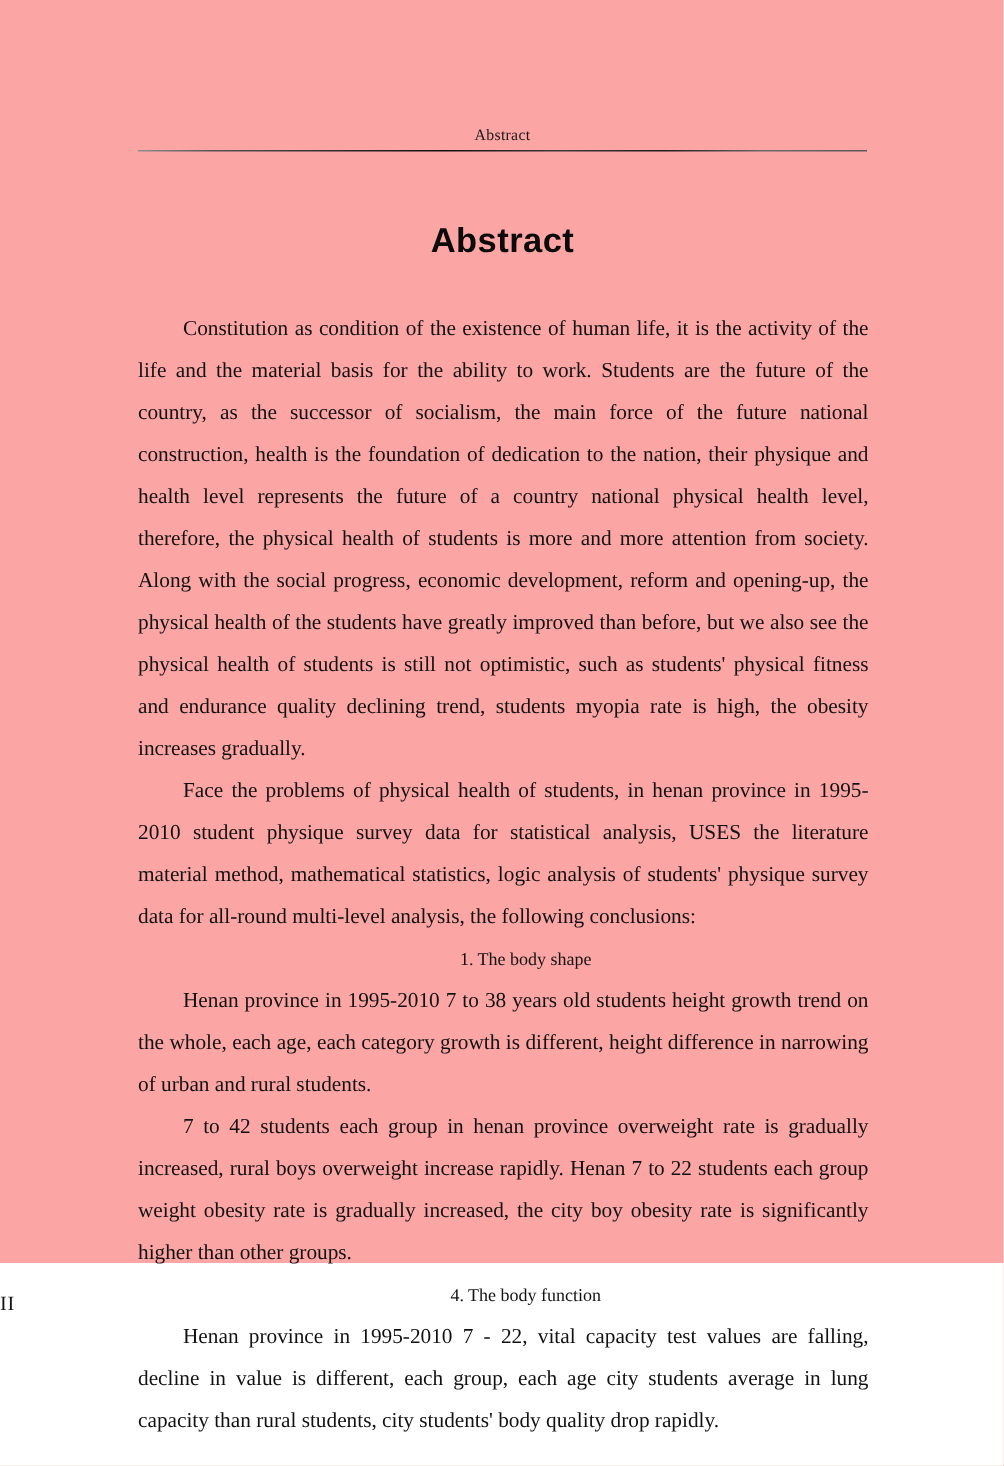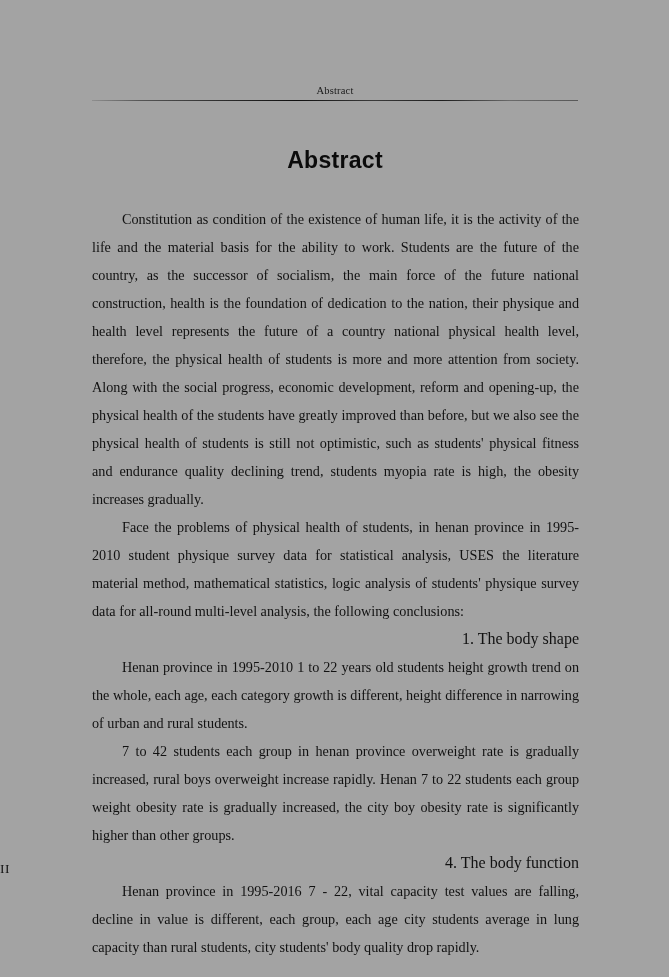--- a/index.html
+++ b/index.html
@@ -14,22 +14,22 @@
     font-family: "Liberation Serif", "DejaVu Serif", serif;
     color: #111111;
     overflow: hidden;
   }
 
   .page {
     position: absolute;
     left: 0;
     top: 0;
     width: 669px;
-    height: 977px;
-    background: #a3a3a3;
+    height: 842px;
+    background: #fca5a5;
   }
 
   
   .header-zone {
     position: absolute;
     left: 92px;
     top: 84px;
     width: 486px;
   }
   .header-text {
@@ -87,23 +87,23 @@
     color: #111111;
     -webkit-hyphens: none;
     hyphens: none;
   }
   p.para.last-line-natural {
     text-align-last: left;
     font-family: Liberation Serif, serif;
   }
   p.heading-item {
     margin: 0;
-    font-size: 16px;
+    font-size: 12px;
     line-height: 28px;
-    text-align: right;
+    text-align: center;
     text-indent: 30px;
     color: #111111;
   }
 
   
   .page-number {
     position: absolute;
     left: 0;
     top: 860px;
     width: 669px;
@@ -123,21 +123,21 @@
     <div class="header-text">Abstract</div>
     <div class="header-rule"></div>
   </div>
 
   <div class="doc-title">Abstract</div>
 
   <div class="body-zone">
     <p class="para last-line-natural">Constitution as condition of the existence of human life, it is the activity of the life and the material basis for the ability to work. Students are the future of the country, as the successor of socialism, the main force of the future national construction, health is the foundation of dedication to the nation, their physique and health level represents the future of a country national physical health level, therefore, the physical health of students is more and more attention from society. Along with the social progress, economic development, reform and opening-up, the physical health of the students have greatly improved than before, but we also see the physical health of students is still not optimistic, such as students' physical fitness and endurance quality declining trend, students myopia rate is high, the obesity increases gradually.</p>
     <p class="para last-line-natural">Face the problems of physical health of students, in henan province in 1995-2010 student physique survey data for statistical analysis, USES the literature material method, mathematical statistics, logic analysis of students' physique survey data for all-round multi-level analysis, the following conclusions:</p>
     <p class="heading-item">1. The body shape</p>
-    <p class="para last-line-natural">Henan province in 1995-2010 1 to 22 years old students height growth trend on the whole, each age, each category growth is different, height difference in narrowing of urban and rural students.</p>
+    <p class="para last-line-natural">Henan province in 1995-2010 7 to 38 years old students height growth trend on the whole, each age, each category growth is different, height difference in narrowing of urban and rural students.</p>
     <p class="para last-line-natural">7 to 42 students each group in henan province overweight rate is gradually increased, rural boys overweight increase rapidly. Henan 7 to 22 students each group weight obesity rate is gradually increased, the city boy obesity rate is significantly higher than other groups.</p>
     <p class="heading-item">4. The body function</p>
-    <p class="para last-line-natural">Henan province in 1995-2016 7 - 22, vital capacity test values are falling, decline in value is different, each group, each age city students average in lung capacity than rural students, city students' body quality drop rapidly.</p>
+    <p class="para last-line-natural">Henan province in 1995-2010 7 - 22, vital capacity test values are falling, decline in value is different, each group, each age city students average in lung capacity than rural students, city students' body quality drop rapidly.</p>
   </div>
 
   <div class="page-number">II</div>
 
 </div>
 
 </body></html>

